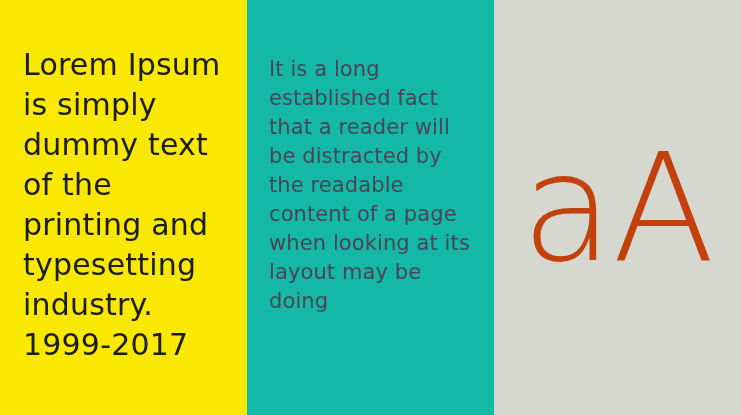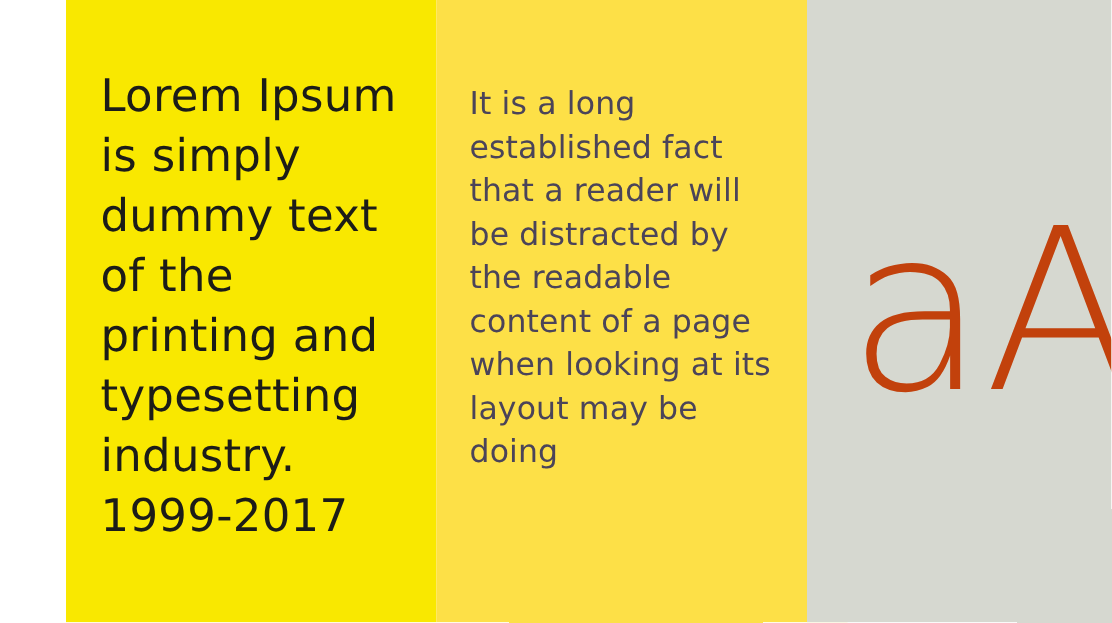--- a/index.html
+++ b/index.html
@@ -16,21 +16,20 @@
     width: 741px;
     height: 415px;
     overflow: hidden;
     background: #ffffff;
   }
   .panel {
     position: absolute;
     top: 0;
     height: 415px;
     box-sizing: border-box;
-    margin-left: 44px;
   }
   
   #panel-yellow {
     left: 0;
     width: 247px;
     background: #f9e800;
   }
   #headline-text {
     position: absolute;
     left: 23px;
@@ -42,21 +41,21 @@
     font-size: 30px;
     line-height: 40px;
     letter-spacing: 0.2px;
     color: #1c1c18;
     white-space: pre-line;
   }
   
   #panel-mint {
     left: 247px;
     width: 274px;
-    background: #fde047;
+    background: #14b8a6;
   }
   #body-text {
     position: absolute;
     left: 22px;
     top: 55px;
     width: 212px;
     margin: 0;
     font-family: "DejaVu Sans", sans-serif;
     font-weight: 400;
     font-size: 21px;

